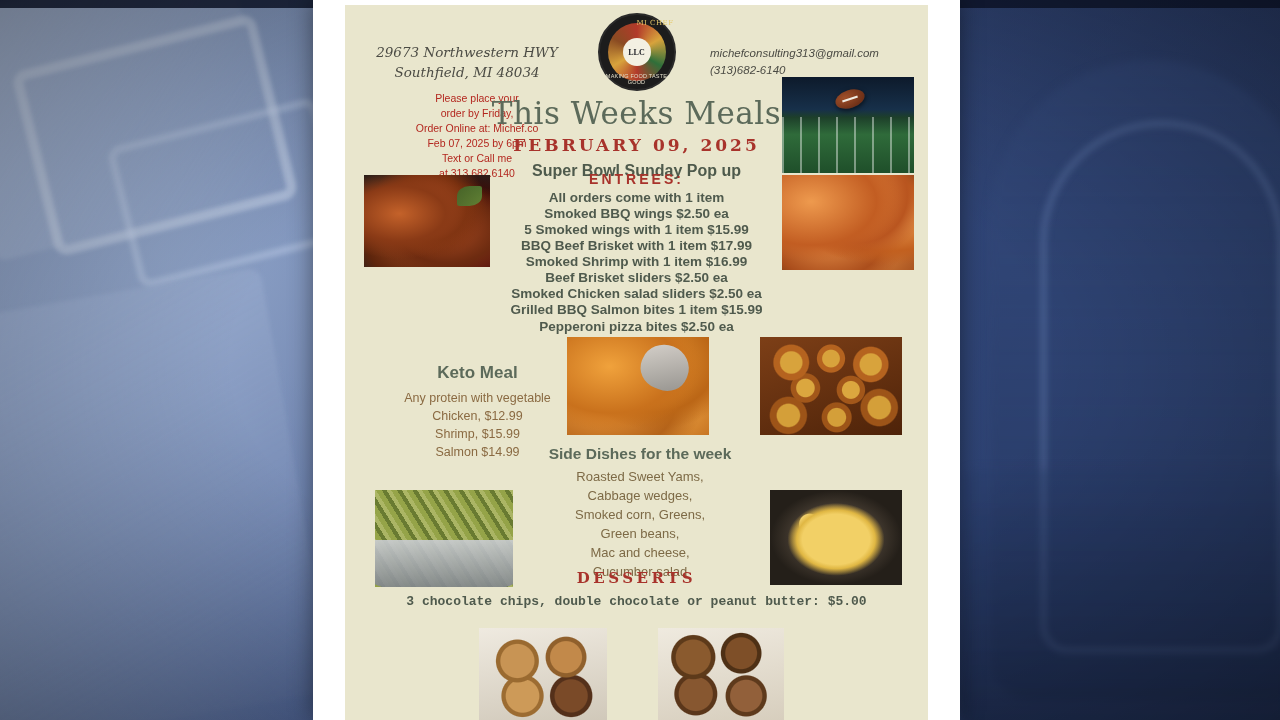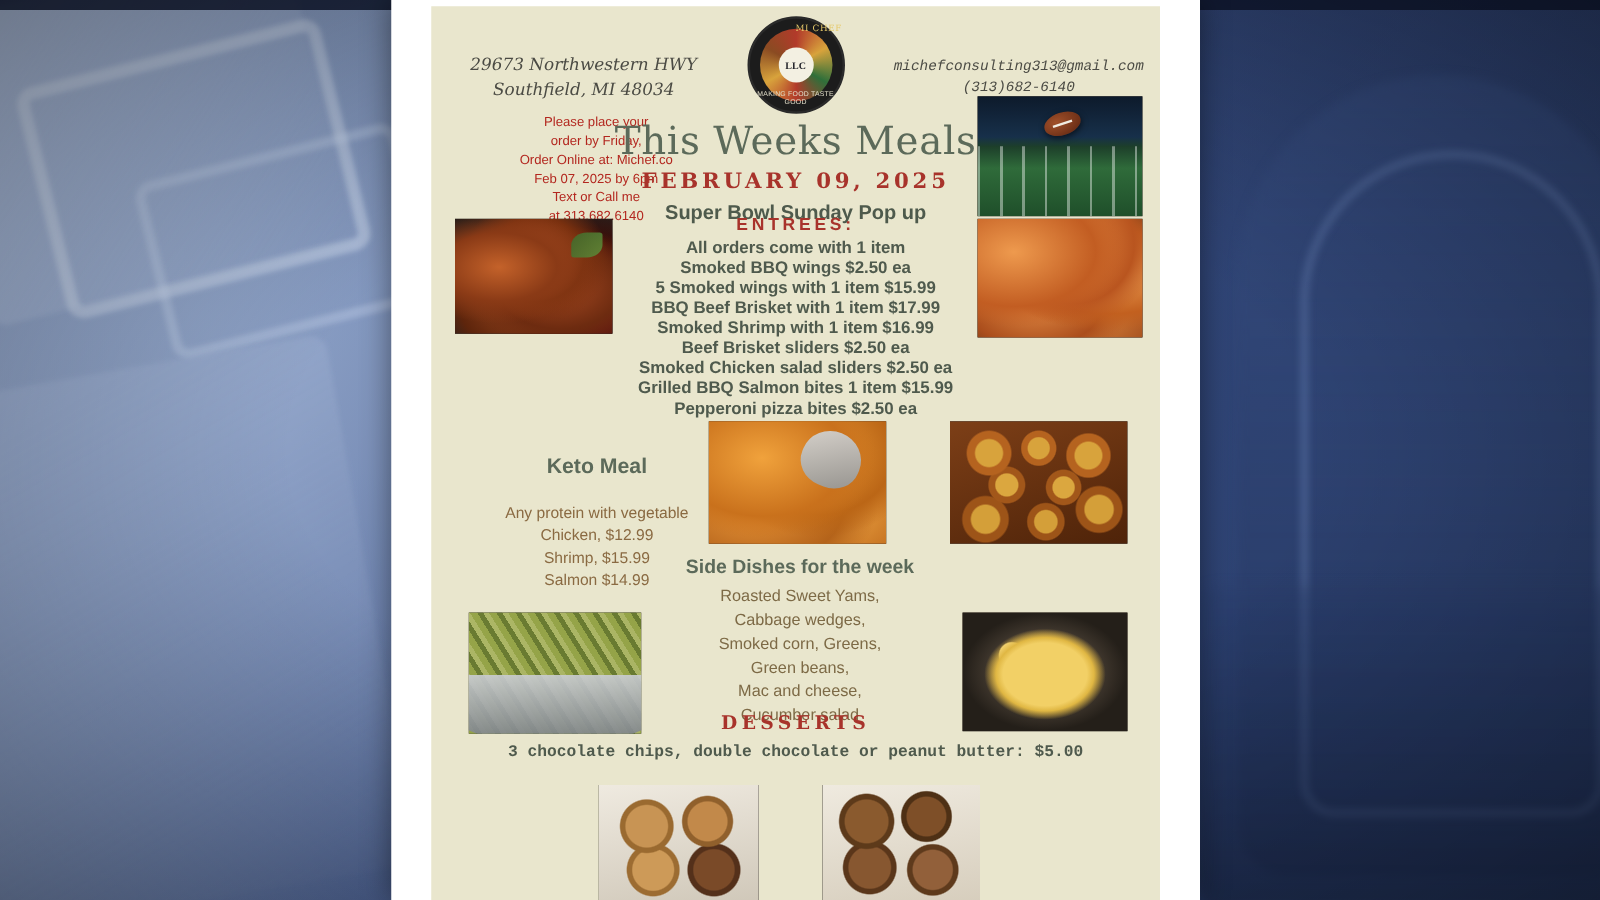--- a/index.html
+++ b/index.html
@@ -114,22 +114,22 @@
     font-family: "DejaVu Serif", serif;
     font-style: italic;
     font-size: 13.5px;
     color: #4b4b44;
     line-height: 1.45;
   }
   .contact {
     position: absolute;
     right: 8px; top: 40px;
     width: 210px;
-    text-align: center;
-    font-family: Liberation Mono, monospace;
+    text-align: left;
+    font-family: Liberation Sans, sans-serif;
     font-style: italic;
     font-size: 11.5px;
     color: #4b4b44;
     line-height: 1.5;
   }
   .logo {
     position: absolute;
     left: 50%;
     transform: translateX(-50%);
     top: 8px;
@@ -247,21 +247,21 @@
     left: 20px; top: 358px;
     width: 225px;
     text-align: center;
   }
   .keto-title {
     font-size: 17px;
     font-weight: bold;
     color: #5c6a5a;
   }
   .keto-lines {
-    margin-top: 18px;
+    margin-top: 6px;
     font-size: 12.5px;
     color: #8a6a42;
     line-height: 1.45;
   }
 
   
   .sides {
     position: absolute;
     left: 150px; top: 440px;
     width: 290px;

